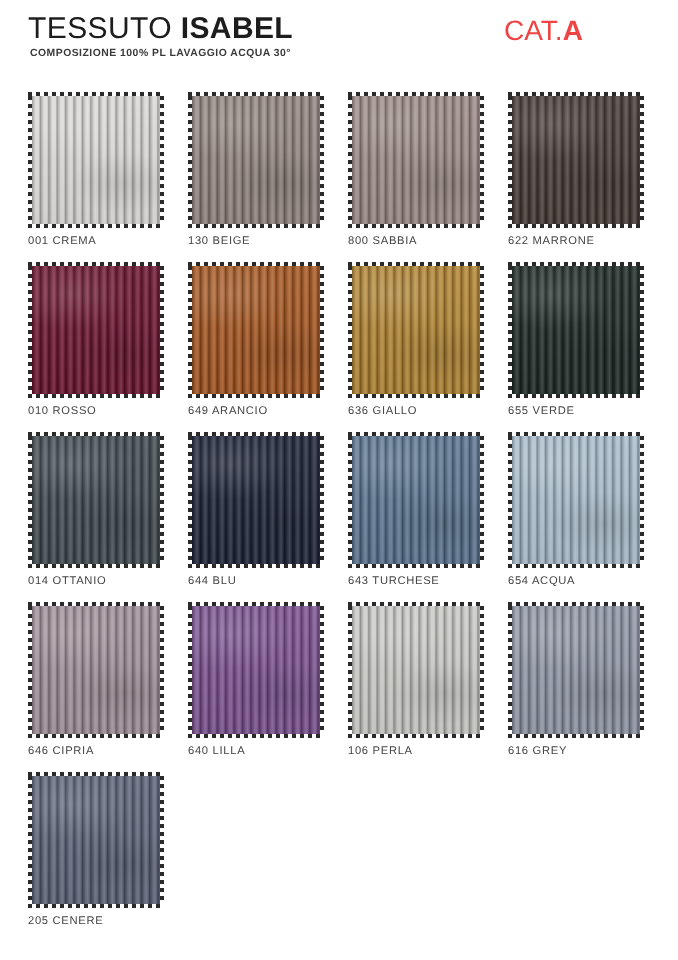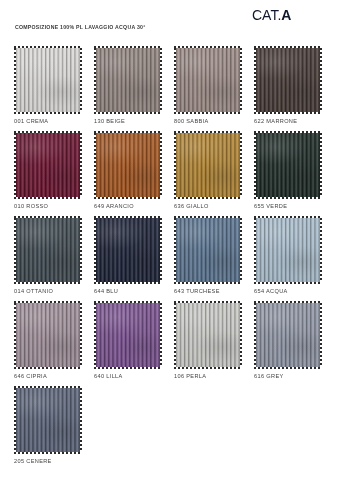--- a/index.html
+++ b/index.html
@@ -22,21 +22,21 @@
     font-weight:300; white-space:nowrap;
   }
   #title .brand{ font-weight:bold; }
   #subtitle{
     position:absolute; left:15px; top:24px;
     font-size:5.2px; font-weight:bold; letter-spacing:.25px;
     color:#3a3a3a; white-space:nowrap;
   }
   #cat{
     position:absolute; left:252px; top:7px;
-    font-size:14px; color:#0f172a; font-weight:300; white-space:nowrap;
+    font-size:14px; color:#ef4444; font-weight:300; white-space:nowrap;
   }
   #cat .catletter{ font-weight:bold; }
 
   
   #grid{
     position:absolute; left:0; top:46px; width:339px;
   }
   .row{ position:relative; height:85px; }
   .cell{
     position:absolute; top:0; width:68px;
@@ -85,20 +85,21 @@
   .label{
     position:absolute; left:0; top:72px;
     font-size:5.6px; letter-spacing:.35px;
     color:#444; white-space:nowrap;
   }
 </style>
 </head>
 <body>
 
 <div id="header">
+  <div id="title"><span>TESSUTO </span><span class="brand">ISABEL</span></div>
   <div id="subtitle">COMPOSIZIONE 100% PL LAVAGGIO ACQUA 30°</div>
   <div id="cat"><span>CAT.</span><span class="catletter">A</span></div>
 </div>
 
 <div id="grid">
     <div class="row">
       <div class="cell c0">
         <div class="swatch-wrap">
           <div class="swatch" style="background: rgb(217, 216, 214);">
             <div class="cloud"></div>

